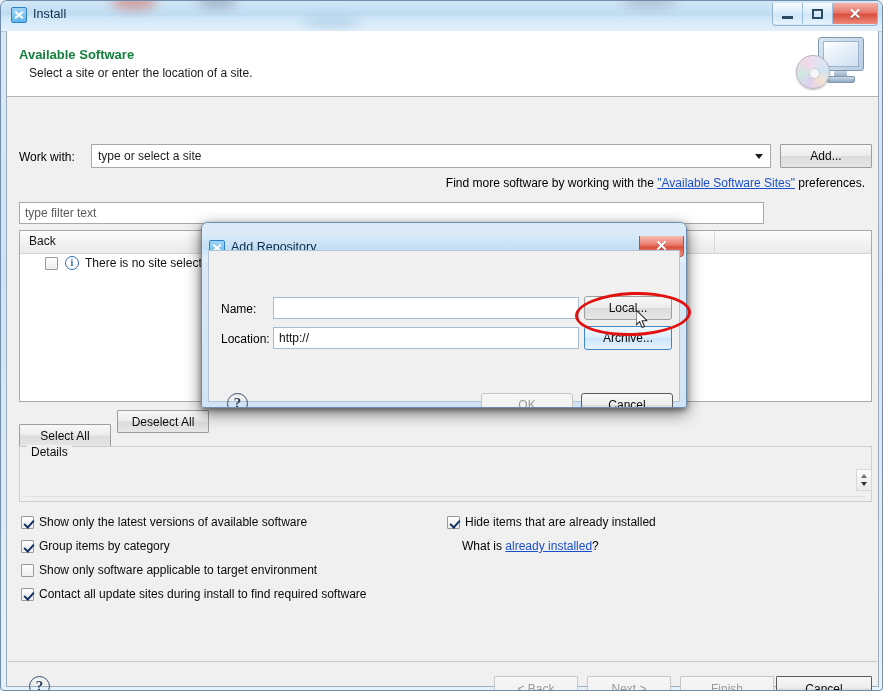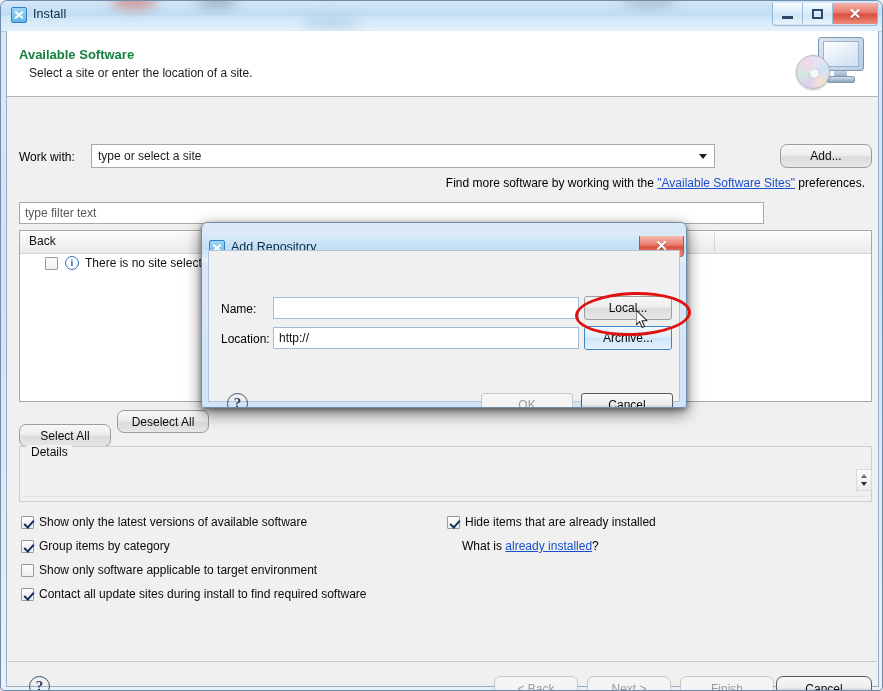--- a/index.html
+++ b/index.html
@@ -170,21 +170,21 @@
     content:""; position:absolute; left:12px; top:12px; width:9px; height:9px;
     border-radius:50%; background:#f4f6f9; border:1px solid #c9ccd3;
   }
 
   
   .lbl { position: absolute; font-size: 12px; color: #000; }
   .work-label { left: 12px; top: 119px; }
 
   .combo {
     position: absolute; left: 84px; top: 113px;
-    width: 624px; height: 24px;
+    width: 680px; height: 24px;
     background: #ffffff;
     border: 1px solid #a9a9a9;
     box-sizing: border-box;
   }
   .combo-text {
     position: absolute; left: 6px; top: 4px;
     font-size: 12px; color: #1b1b1b;
   }
   .combo-arrow {
     position: absolute; right: 7px; top: 9px;
@@ -193,21 +193,21 @@
     border-right: 4px solid transparent;
     border-top: 5px solid #1d1d1d;
   }
 
   .btn {
     position: absolute;
     display: flex; align-items: center; justify-content: center;
     font-size: 12px; color: #0b0b0b;
     background: linear-gradient(180deg,#f8f8f8 0%,#ececec 48%,#dcdcdc 52%,#e6e6e6 100%);
     border: 1px solid #9d9d9d;
-    border-radius: 7px;
+    border-radius: 1px;
     box-sizing: border-box;
   }
   .btn.disabled {
     color: #9a9a9a;
     background: linear-gradient(180deg,#f6f6f6,#f0f0f0);
     border-color: #c6c6c6;
   }
   .btn.default { border: 1px solid #5b5b5b; }
   .btn-add { left: 773px; top: 113px; width: 92px; height: 24px; }
 

